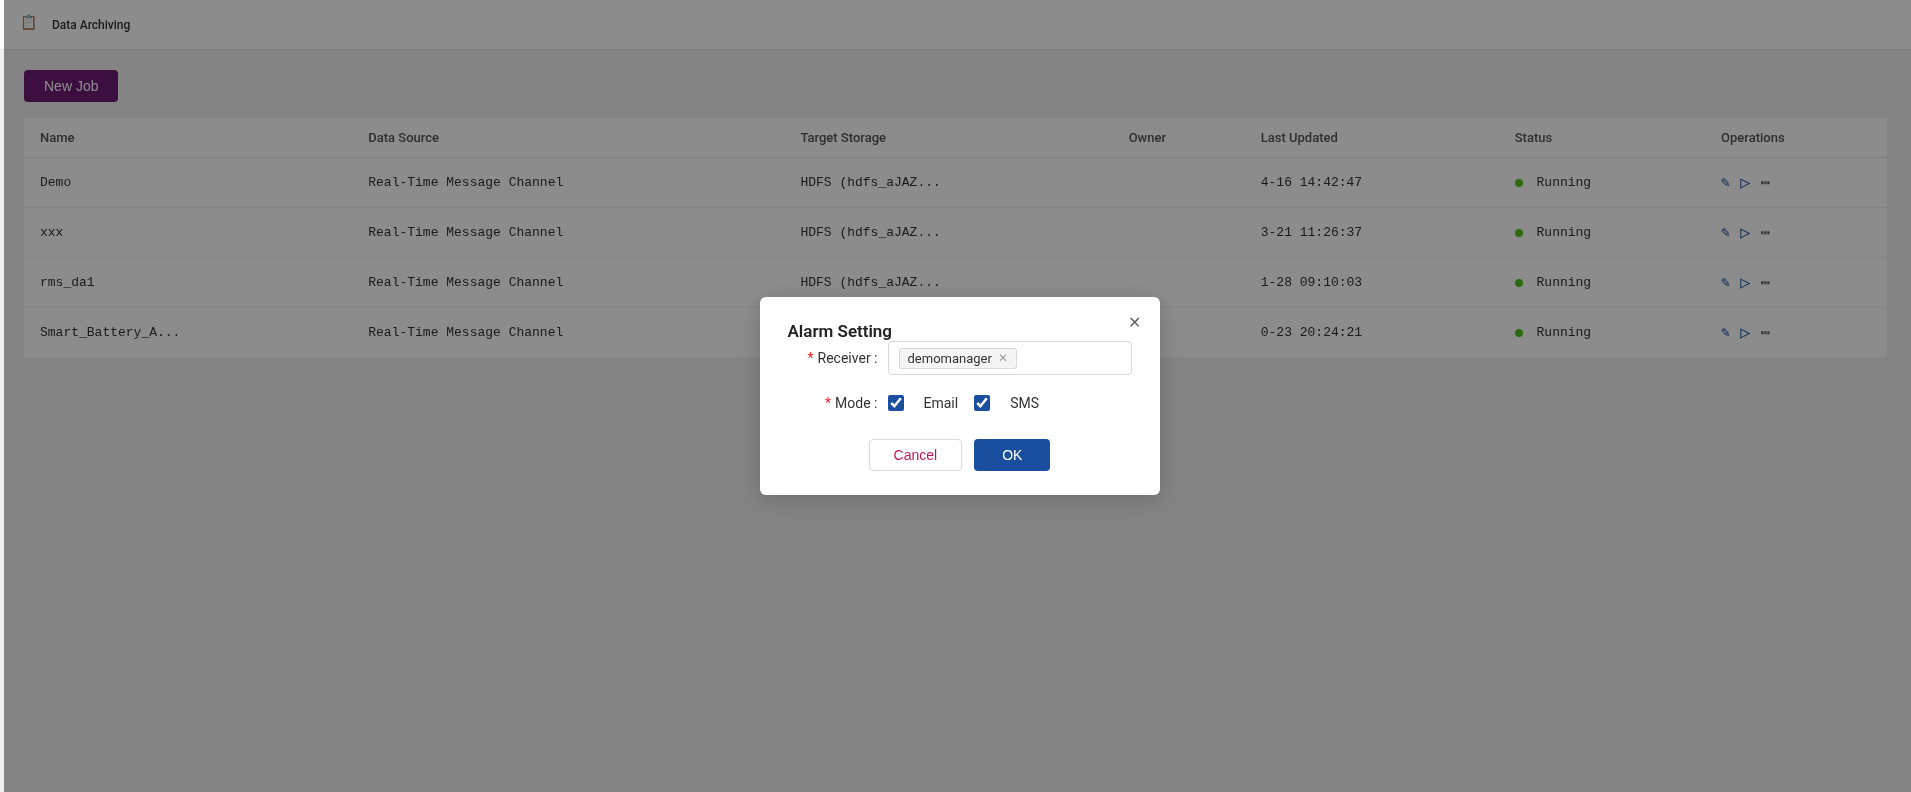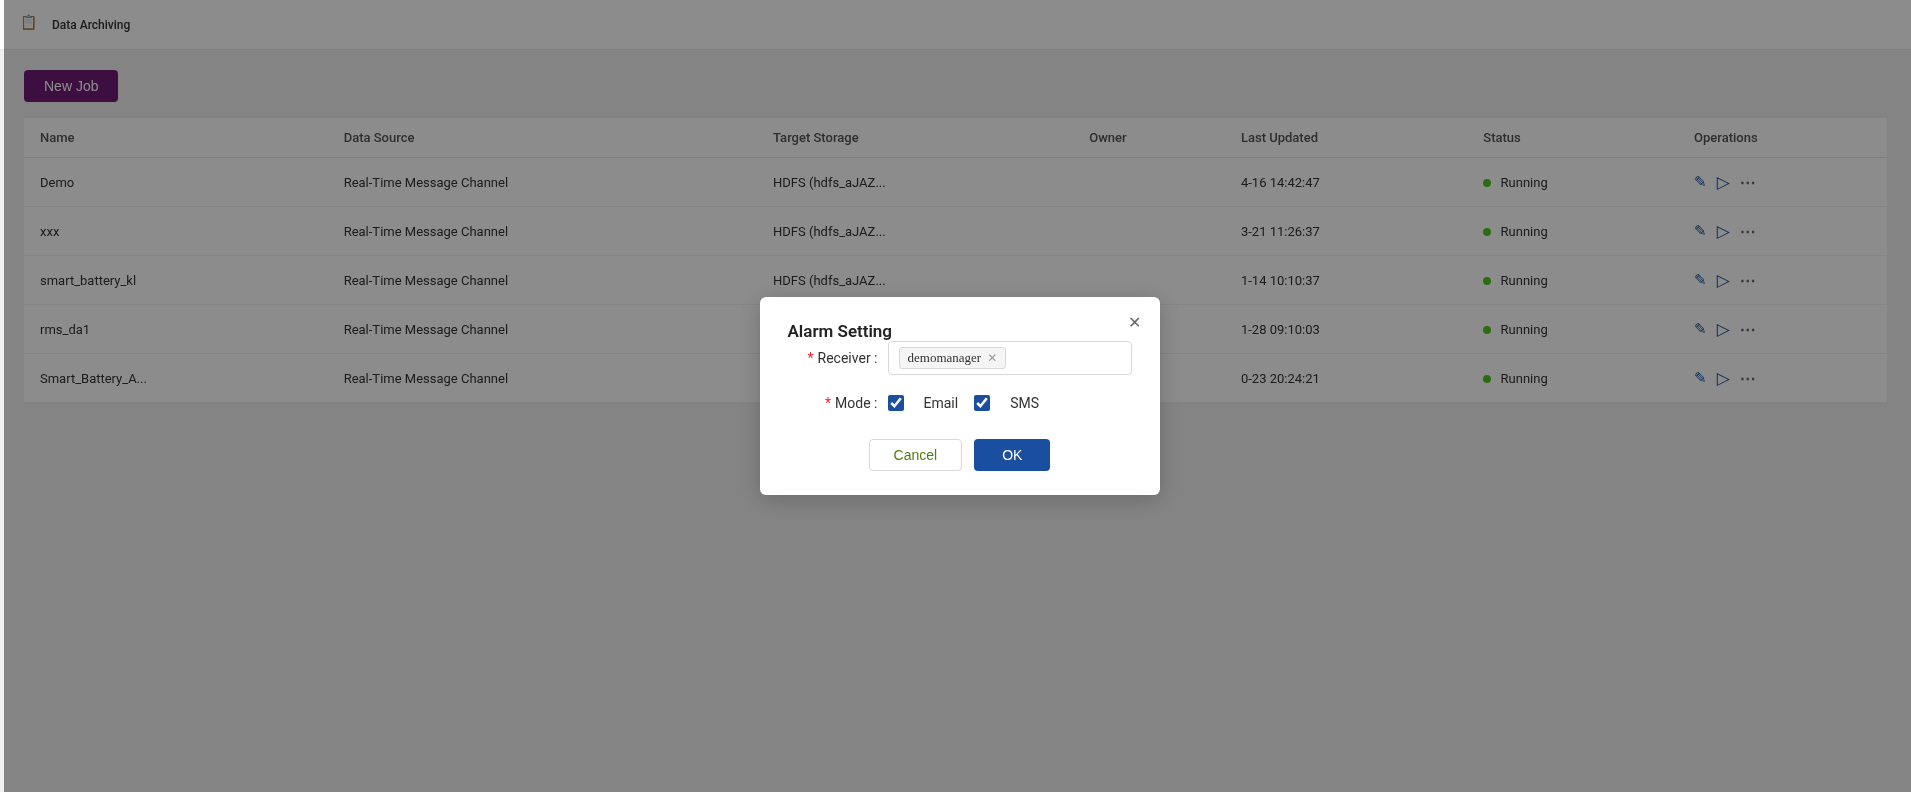--- a/index.html
+++ b/index.html
@@ -65,20 +65,21 @@
       color: #555;
       font-weight: 500;
       font-size: 13px;
       border-bottom: 1px solid #e8e8e8;
     }
     .data-table td {
       padding: 14px 16px;
       color: #333;
       font-size: 13px;
       border-bottom: 1px solid #f0f0f0;
+      font-family: Liberation Mono, monospace;
     }
     .status-dot {
       display: inline-block;
       width: 8px;
       height: 8px;
       border-radius: 50%;
       background: #52c41a;
       margin-right: 6px;
       vertical-align: middle;
     }
@@ -167,21 +168,20 @@
     .tag {
       background: #f5f5f5;
       border: 1px solid #d9d9d9;
       border-radius: 3px;
       padding: 2px 8px;
       font-size: 13px;
       display: inline-flex;
       align-items: center;
       gap: 6px;
       color: #333;
-      font-family: Liberation Serif, serif;
     }
     .tag-close {
       cursor: pointer;
       color: #999;
       font-size: 12px;
     }
     .checkbox-group {
       display: flex;
       align-items: center;
       gap: 16px;
@@ -206,21 +206,21 @@
       gap: 12px;
       margin-top: 28px;
     }
     .btn-cancel {
       padding: 7px 24px;
       border: 1px solid #d9d9d9;
       background: #fff;
       border-radius: 4px;
       font-size: 14px;
       cursor: pointer;
-      color: #4d7c0f;
+      color: #be185d;
     }
     .btn-ok {
       padding: 7px 28px;
       background: #1a4fa0;
       color: #fff;
       border: none;
       border-radius: 4px;
       font-size: 14px;
       cursor: pointer;
     }
@@ -279,38 +279,20 @@
       </td>
       <td>
         <div class="ops-icons">
           <span class="op-icon">✎</span>
           <span class="op-icon" style="font-size:17px;">▷</span>
           <span class="op-more">⋯</span>
         </div>
       </td>
     </tr>
         <tr>
-      <td>smart_battery_kl</td>
-      <td>Real-Time Message Channel</td>
-      <td>HDFS (hdfs_aJAZ...</td>
-      <td></td>
-      <td>1-14 10:10:37</td>
-      <td>
-        <span class="status-dot"></span>
-        <span>Running</span>
-      </td>
-      <td>
-        <div class="ops-icons">
-          <span class="op-icon">✎</span>
-          <span class="op-icon" style="font-size:17px;">▷</span>
-          <span class="op-more">⋯</span>
-        </div>
-      </td>
-    </tr>
-        <tr>
       <td>rms_da1</td>
       <td>Real-Time Message Channel</td>
       <td>HDFS (hdfs_aJAZ...</td>
       <td></td>
       <td>1-28 09:10:03</td>
       <td>
         <span class="status-dot"></span>
         <span>Running</span>
       </td>
       <td>

